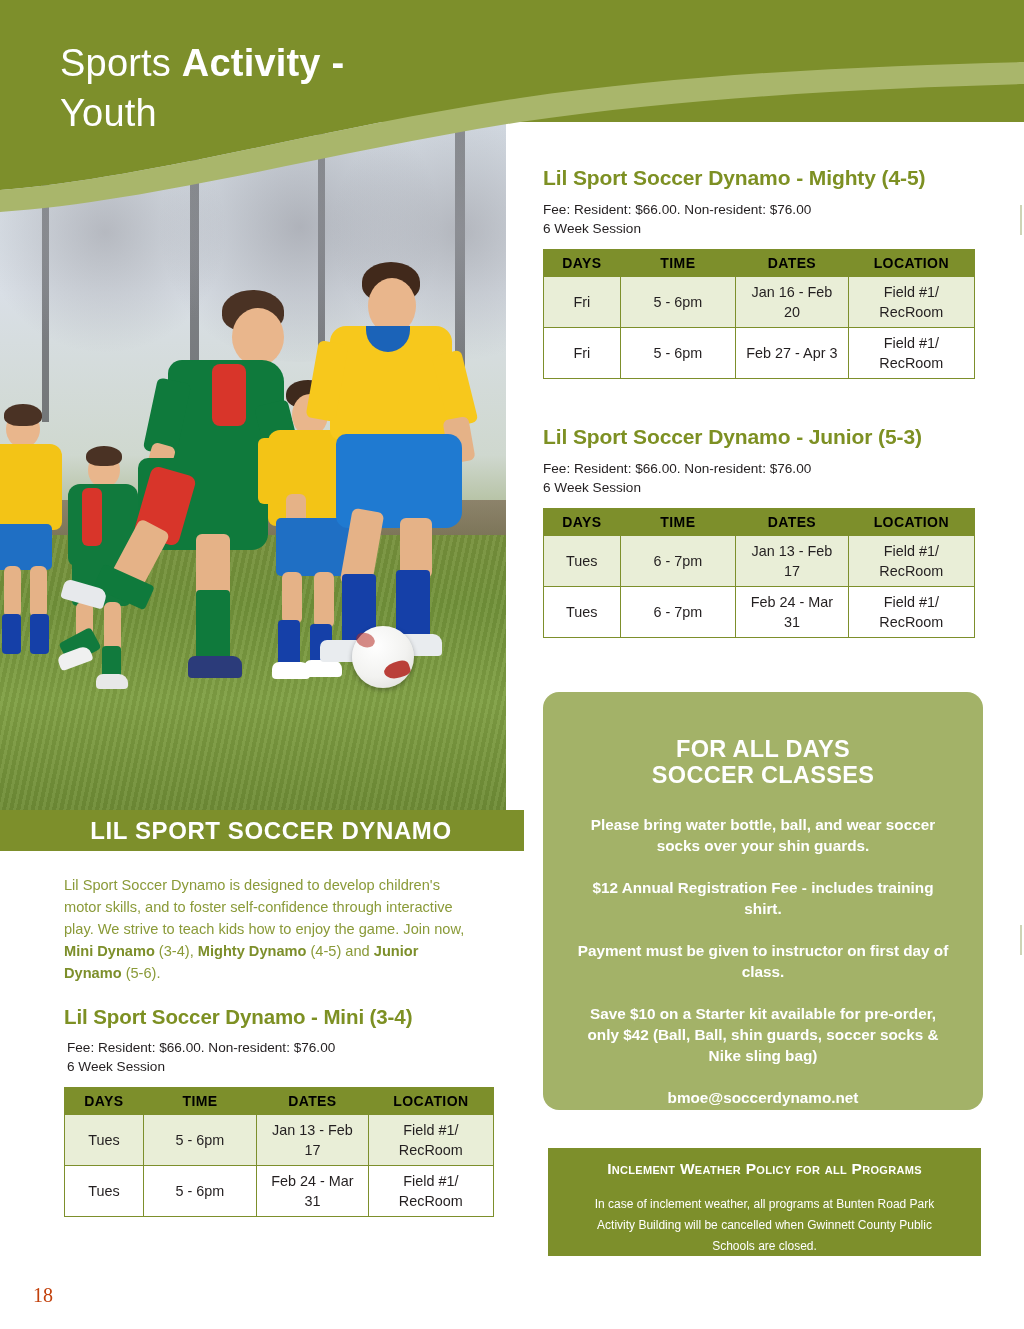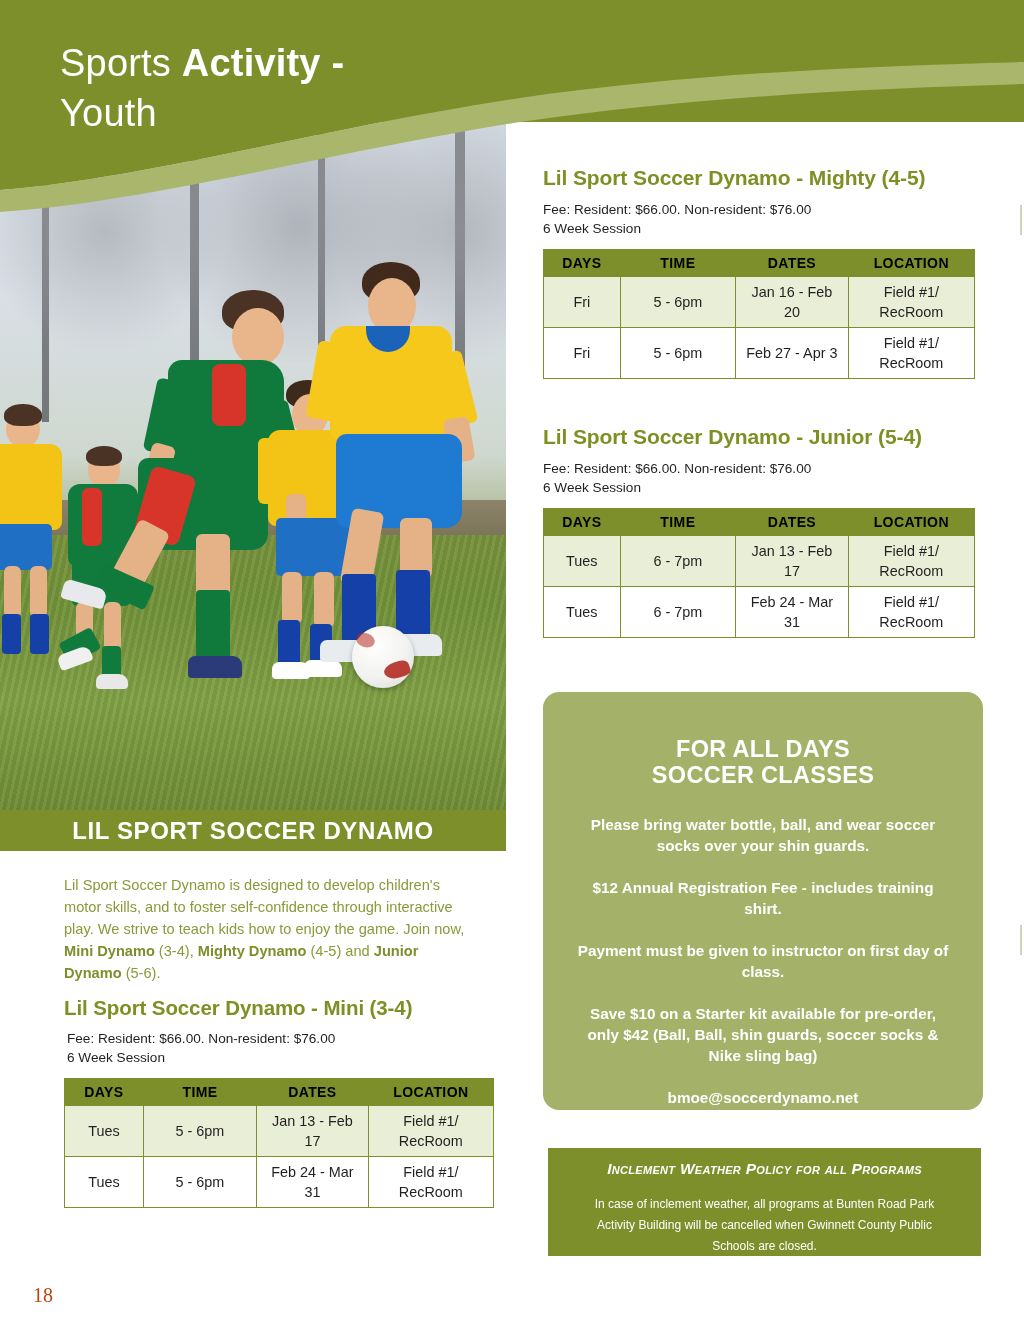--- a/index.html
+++ b/index.html
@@ -75,42 +75,42 @@
   }
   .ball:after{
     content:"";position:absolute;left:6%;top:12%;width:30%;height:22%;
     background:#b42b25;border-radius:50%;transform:rotate(20deg);opacity:.55;
   }
 
   
   .photo-banner{
     position:absolute;left:0;top:810px;width:506px;height:41px;
     background:#7d8f2b;z-index:3;
-    display:flex;align-items:center;justify-content:center;
+    display:flex;align-items:center;justify-content:center;padding-left:18px;
   }
   .photo-banner span{
     color:#fff;font-size:24px;font-weight:700;letter-spacing:.6px;
   }
 
   
   .intro{
     position:absolute;left:64px;top:874px;width:412px;
     color:#8a9a38;font-size:14.6px;line-height:22px;
   }
   .intro b{font-weight:700;color:#7d8f2b;}
 
   .sec-title{
     color:#7d9023;font-weight:700;letter-spacing:-.1px;
   }
   .sec-fee{
     color:#231f20;font-size:13.6px;line-height:19px;
   }
 
   #mini-section{position:absolute;left:64px;top:996px;width:430px;}
-  #mini-section .sec-title{font-size:20.5px;margin:0 0 9px 0;}
+  #mini-section .sec-title{font-size:20.5px;margin:9px 0 9px 0;}
   #mini-section .sec-fee{margin-left:3px;}
 
   
   table.sched{
     border-collapse:collapse;margin-top:11px;
     font-size:14.4px;color:#231f20;
   }
   table.sched th{
     background:#7d8f2b;color:#000000;font-weight:700;
     font-size:14px;letter-spacing:.4px;padding:5px 4px;text-align:center;
@@ -154,21 +154,21 @@
   .callout p.email{margin-top:4px;margin-bottom:0;}
 
   
   .weather{
     position:absolute;left:548px;top:1148px;width:433px;height:108px;
     background:#7d8f2b;color:#ffffff;text-align:center;
     box-sizing:border-box;padding:12px 16px 10px 16px;
   }
   .weather h3{
     margin:0 0 10px 0;font-size:15.5px;font-weight:700;
-    font-variant:small-caps;letter-spacing:.3px;font-style:italic;
+    font-variant:small-caps;letter-spacing:.3px;
   }
   .weather p{margin:16px;font-size:12px;line-height:21px;}
 
   
   .pageno{
     position:absolute;left:33px;top:1284px;
     font-family:"Liberation Serif", serif;font-size:20px;color:#c2410c;
   }
   .edge-mark{
     position:absolute;width:2px;background:#c9cfae;opacity:.9;
@@ -349,21 +349,21 @@
           <td>Fri</td>
           <td>5 - 6pm</td>
           <td>Feb 27 - Apr 3</td>
           <td>Field #1/ RecRoom</td>
         </tr>
       </tbody>
     </table>
   </div>
 
   <div id="junior-section">
-    <div class="sec-title">Lil Sport Soccer Dynamo - Junior (5-4)</div>
+    <div class="sec-title">Lil Sport Soccer Dynamo - Junior (5-3)</div>
     <div class="sec-fee">Fee: Resident: $66.00. Non-resident: $76.00</div>
     <div class="sec-fee">6 Week Session</div>
     <table class="sched rt">
       <thead>
         <tr>
           <th class="c-days">DAYS</th>
           <th class="c-time">TIME</th>
           <th class="c-dates">DATES</th>
           <th class="c-loc">LOCATION</th>
         </tr>

